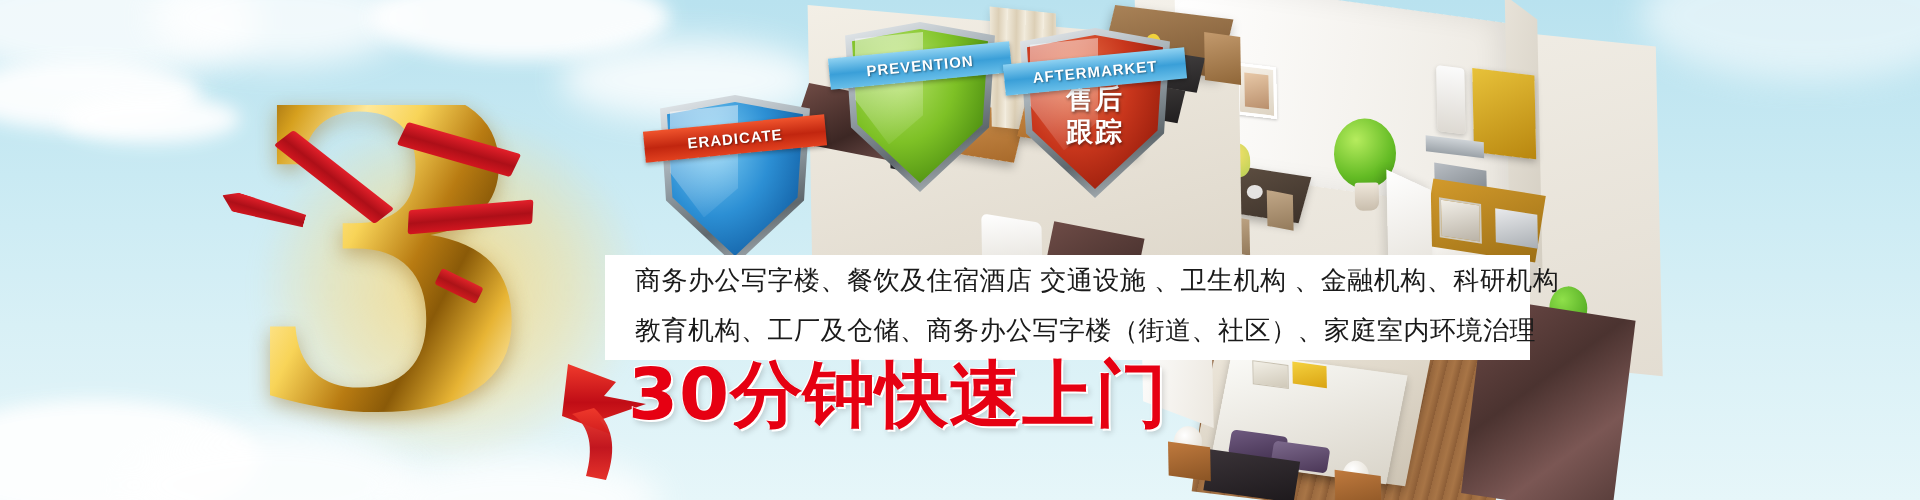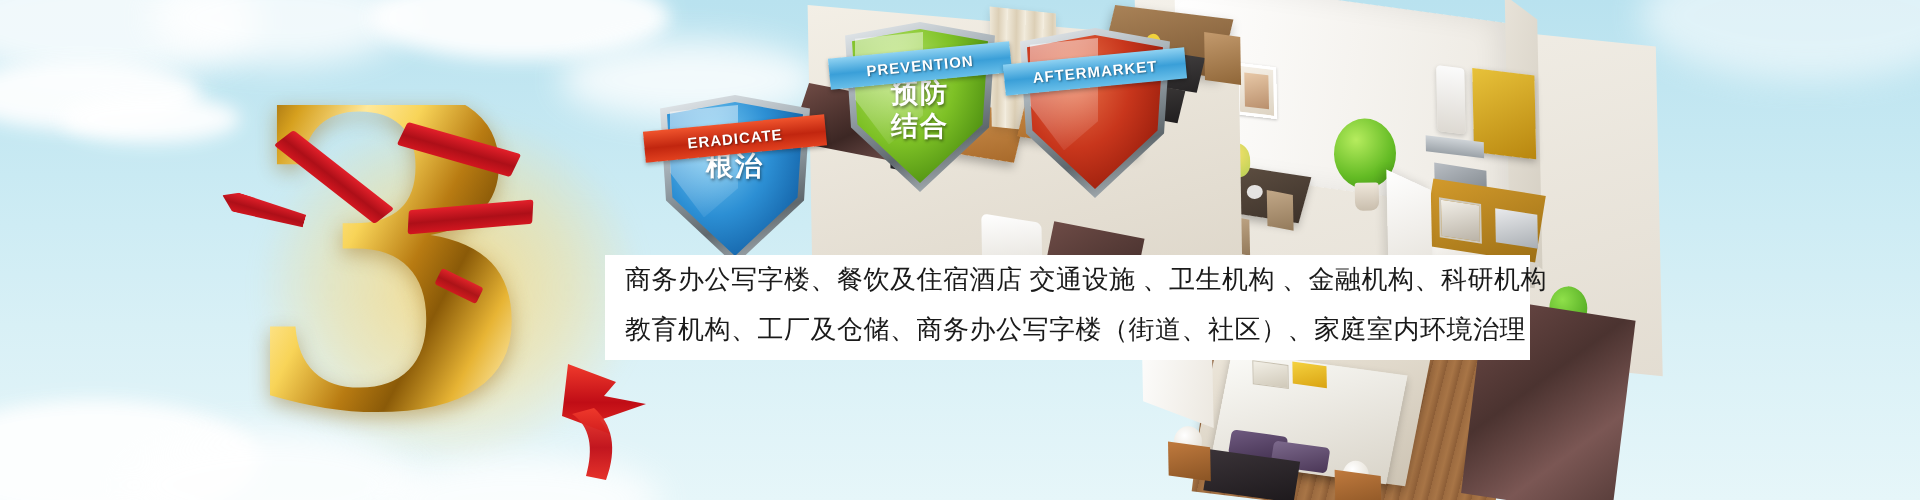--- a/index.html
+++ b/index.html
@@ -95,22 +95,22 @@
   #shield-aftermarket{left:1020px;top:28px;}
   #shield-aftermarket .inner{background:radial-gradient(ellipse at 35% 28%,#e9734a 0%,#c8361c 45%,#9c1f0d 78%,#7d1608 100%);}
 
   
   #panel{
     position:absolute;left:605px;top:255px;width:925px;height:105px;
     background:#ffffff;
   }
   #panel .line{
     color:#1a1a1a;font-size:26px;line-height:50px;
-    font-family:Liberation Serif, serif;
-    white-space:nowrap;padding-left:20px;letter-spacing:.5px;
+    font-family:Liberation Sans, sans-serif;
+    white-space:nowrap;padding-left:30px;letter-spacing:.5px;
   }
 
   
   #headline{
     position:absolute;left:628px;top:355px;
     font-family:"DejaVu Sans","Liberation Sans",sans-serif;font-weight:bold;
     font-size:72px;line-height:78px;letter-spacing:1px;color:#e60012;
     text-shadow:2px 2px 0 #ffffff, -1px -1px 0 #ffffff, 3px 4px 6px rgba(0,0,0,.18);
     white-space:nowrap;
   }
@@ -236,44 +236,42 @@
     </defs>
     <path d="M8 12 L56 30 L44 44 L86 52 L40 68 L50 82 L2 64 Z" fill="url(#rg)"></path>
     <path d="M12 62 C30 74, 34 96, 26 124 L46 128 C58 96, 52 72, 34 56 Z" fill="url(#rg)" opacity="0.96"></path>
   </svg>
 
   <div class="shield" id="shield-eradicate">
     <div class="rim"></div>
     <div class="inner"></div>
     <div class="gloss"></div>
     <div class="cn">
-      <div>根治</div>
     </div>
     <div class="band red">ERADICATE</div>
   </div>
 
   <div class="shield" id="shield-prevention">
     <div class="rim"></div>
     <div class="inner"></div>
     <div class="gloss"></div>
-    <div class="cn">
-      <div>预防</div>
-      <div>结合</div>
-    </div>
     <div class="band blue">PREVENTION</div>
   </div>
 
   <div class="shield" id="shield-aftermarket">
     <div class="rim"></div>
     <div class="inner"></div>
     <div class="gloss"></div>
     <div class="cn">
+      <div>售后</div>
+      <div>跟踪</div>
     </div>
     <div class="band blue">AFTERMARKET</div>
   </div>
 
   <div id="panel">
     <div class="line">商务办公写字楼、餐饮及住宿酒店 交通设施 、卫生机构 、金融机构、科研机构</div>
     <div class="line">教育机构、工厂及仓储、商务办公写字楼（街道、社区）、家庭室内环境治理</div>
   </div>
 
+  <div id="headline">30分钟快速上门</div>
 
 </div>
 
 </body></html>

